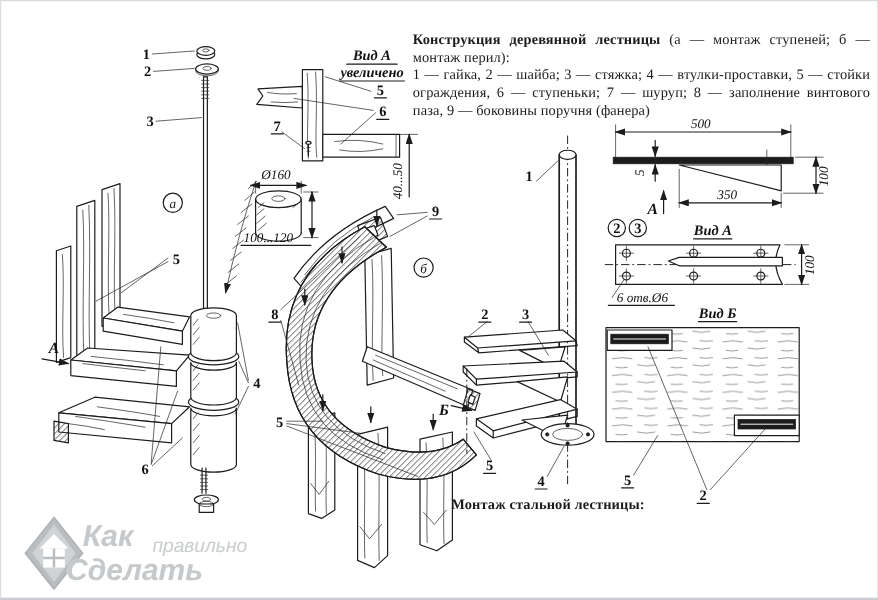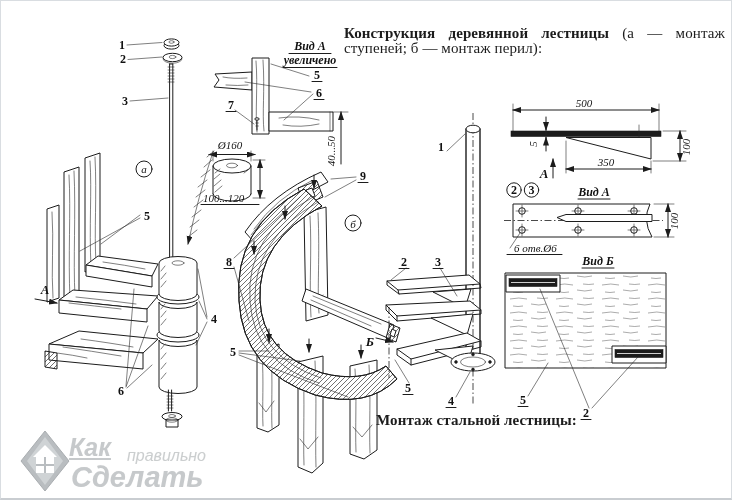--- a/index.html
+++ b/index.html
@@ -12,31 +12,31 @@
   svg .thin{fill:none;stroke:#2a2a2a;stroke-width:.6;stroke-linecap:round;}
   svg .wht{fill:#fff;stroke:#1c1c1c;stroke-width:1;stroke-linejoin:round;}
   svg .dark{fill:#1c1c1c;stroke:#1c1c1c;stroke-width:.6;}
   svg .hatch{fill:url(#hx);stroke:#1c1c1c;stroke-width:1;stroke-linejoin:round;}
   svg .cl{fill:none;stroke:#1c1c1c;stroke-width:.8;stroke-dasharray:7 2.5 1.5 2.5;}
   svg .t-num{font:bold 12px "Liberation Serif",serif;fill:#111;}
   svg .t-dim{font:italic 11px "Liberation Serif",serif;fill:#111;}
   svg .t-view{font:italic bold 12px "Liberation Serif",serif;fill:#111;}
   svg .t-let{font:italic bold 13px "Liberation Serif",serif;fill:#111;}
   svg .t-circ{font:italic 11px "Liberation Serif",serif;fill:#111;}
-  .caption{position:absolute;text-align:justify;font-size:15px;line-height:14.7px;letter-spacing:.1px;}
+  .caption{position:absolute;text-align:justify;font-size:12px;line-height:14.7px;letter-spacing:.1px;}
   .caption p{margin:0;}
   .b{font-weight:bold;}
   #cap-wood{left:343px;top:25px;width:381px;}
   #cap-steel{left:343px;top:412px;width:324px;margin-left:32px;}
   .wm{position:absolute;left:16px;top:420px;width:340px;height:78px;color:#c6c9cb;}
   .wm span{position:absolute;font-family:"Liberation Sans",sans-serif;font-style:italic;
            text-shadow:0 1px 0 #fff,0 0 1px #efefef;white-space:nowrap;}
-  .wm-kak{left:52px;top:12px;font-size:25px;font-weight:bold;text-decoration:underline;}
+  .wm-kak{left:52px;top:12px;font-size:25px;font-weight:bold;}
   .wm-prav{left:110px;top:26px;font-size:16px;color:#cbcecf;text-align:center;}
-  .wm-sdel{left:54px;top:40px;font-size:29px;font-weight:bold;}
+  .wm-sdel{left:38px;top:40px;font-size:25px;font-weight:bold;}
 </style>
 </head>
 <body>
 
 <div class="page">
 
 <svg class="art" width="732" height="500" viewBox="0 0 732 500">
   <defs>
     <marker id="ah" markerWidth="9" markerHeight="7" refX="8" refY="3" orient="auto-start-reverse" markerUnits="userSpaceOnUse">
       <path d="M0,0 L9,3 L0,6 Z" fill="#1c1c1c"></path>
@@ -372,20 +372,21 @@
     <line class="ln" x1="517" y1="405.5" x2="527" y2="405.5"></line>
     <line class="thin" x1="588" y1="407" x2="539" y2="288"></line>
     <line class="thin" x1="591" y1="407" x2="637" y2="356"></line>
     <text class="t-num" x="585" y="416" text-anchor="middle">2</text>
     <line class="ln" x1="580" y1="418.5" x2="590" y2="418.5"></line>
   </g>
 </svg>
 
 <div class="caption" id="cap-wood">
   <p><span class="b">Конструкция деревянной лестницы </span><span>(а — монтаж ступеней; б — монтаж перил):</span></p>
+  <p>1 — гайка, 2 — шайба; 3 — стяжка; 4 — втулки-проставки, 5 — стойки ограждения, 6 — ступеньки; 7 — шуруп; 8 — заполнение винтового паза, 9 — боковины поручня (фанера)</p>
 </div>
 
 <div class="caption" id="cap-steel">
   <p class="b">Монтаж стальной лестницы:</p>
 </div>
 
 <div class="wm">
   <svg width="52" height="66" viewBox="0 0 52 66" style="position:absolute;left:2px;top:8px">
     <polygon points="26,2 50,32 26,62 2,32" fill="#b9bdc0" stroke="#a9adb0" stroke-width="1"></polygon>
     <polygon points="26,8 44,32 26,56 8,32" fill="#cfd3d5"></polygon>

